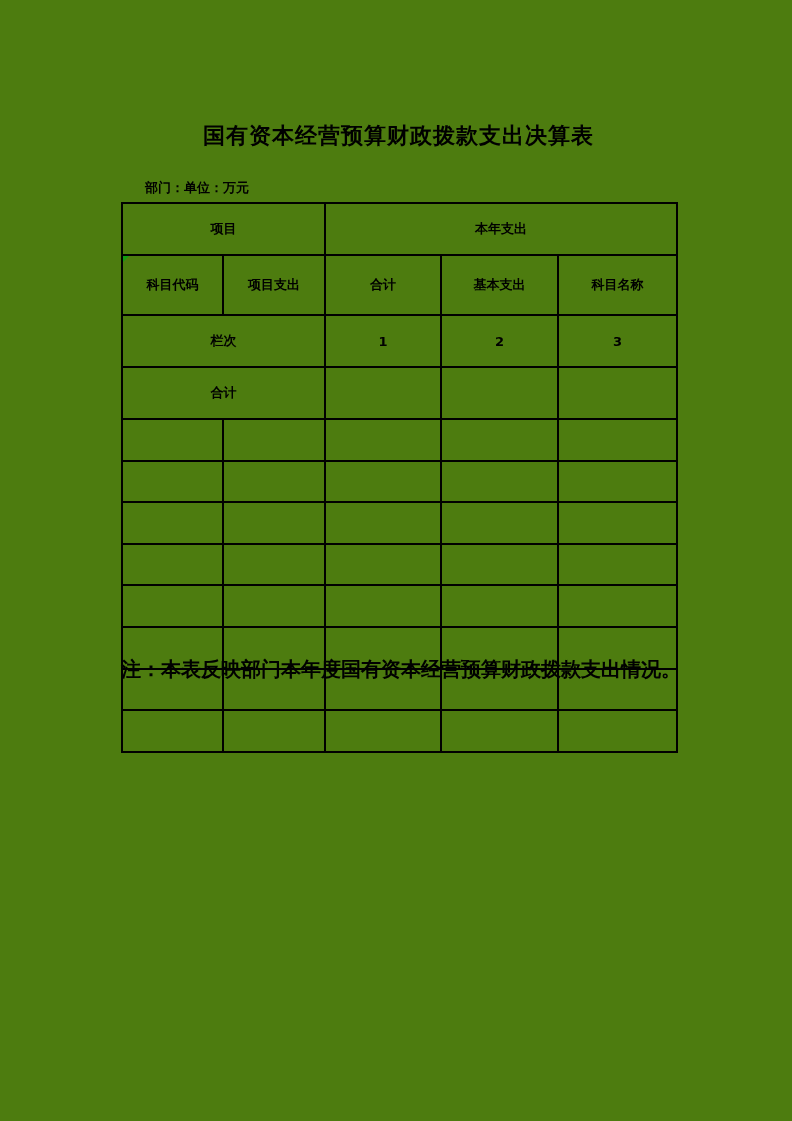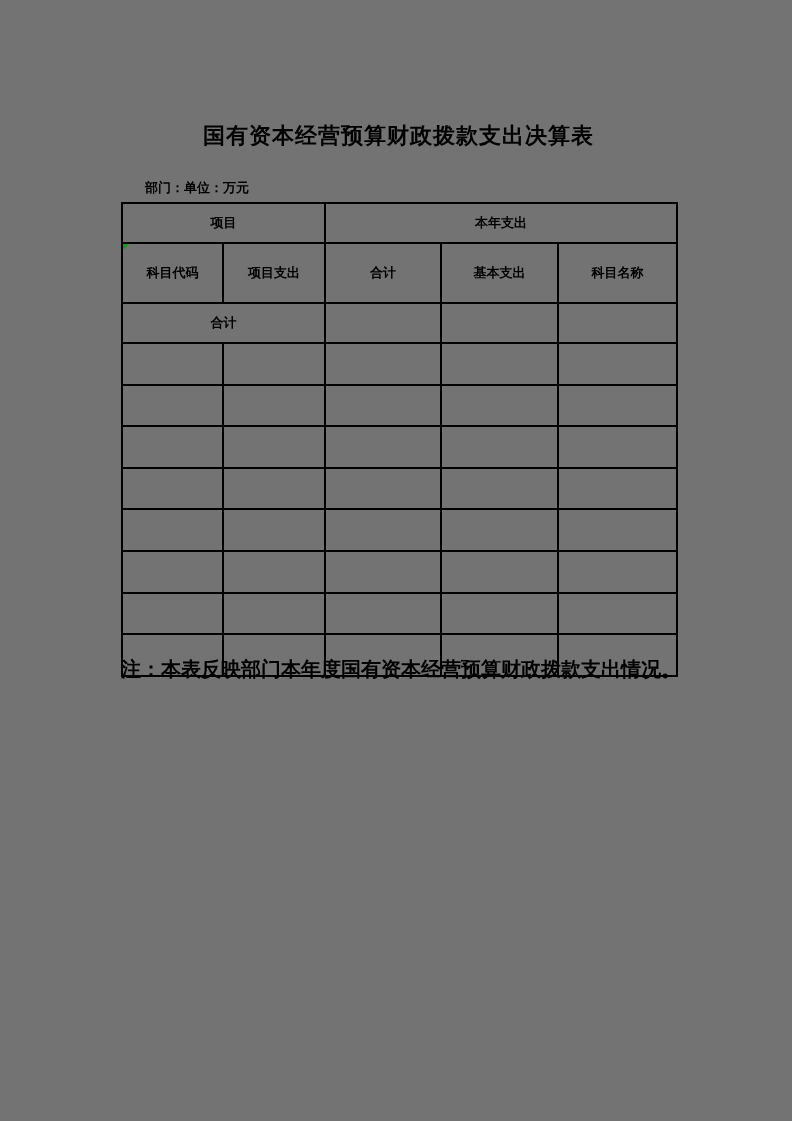--- a/index.html
+++ b/index.html
@@ -1,20 +1,20 @@
 <!DOCTYPE html>
 <html><head>
 <meta charset="utf-8">
 <style>
   html, body { margin: 0; padding: 0; background: #ffffff; }
   .page {
     position: relative;
     width: 792px;
     height: 1121px;
-    background: #737373;
+    background: #4d7c0f;
     font-family: "DejaVu Sans", "Liberation Sans", sans-serif;
     color: #000000;
     overflow: hidden;
   }
   .doc-title {
     position: absolute;
     left: 121px; top: 121px; width: 555px;
     text-align: center;
     font-size: 22px;
     font-weight: 700;
@@ -39,21 +39,21 @@
   .meta-row .dept { padding-left: 24px; }
   table.report {
     position: absolute;
     left: 121px; top: 202px;
     width: 555px;
     border-collapse: collapse;
     table-layout: fixed;
   }
   table.report td {
     border: 2px solid #000000;
-    padding: 10px;
+    padding: 16px;
     font-size: 13px;
     font-weight: 700;
     text-align: center;
     vertical-align: middle;
     overflow: hidden;
   }
   tr.r-group   { height: 25px; }
   tr.r-head    { height: 60px; }
   tr.r-index   { height: 28px; }
   tr.r-total   { height: 21px; }
@@ -108,20 +108,26 @@
       </tr>
       <tr class="r-head">
         <td class="c-code code-cell">
           <span class="err-triangle"></span>
           <span>科目代码</span>
         </td>
         <td class="c-name">项目支出</td>
         <td>合计</td>
         <td>基本支出</td>
         <td>科目名称</td>
+      </tr>
+      <tr class="r-index">
+        <td colspan="2">栏次</td>
+        <td>1</td>
+        <td>2</td>
+        <td>3</td>
       </tr>
       <tr class="r-total">
         <td colspan="2">合计</td>
         <td></td>
         <td></td>
         <td></td>
       </tr>
     </tbody>
     <tbody>
         <tr class="r-body">

